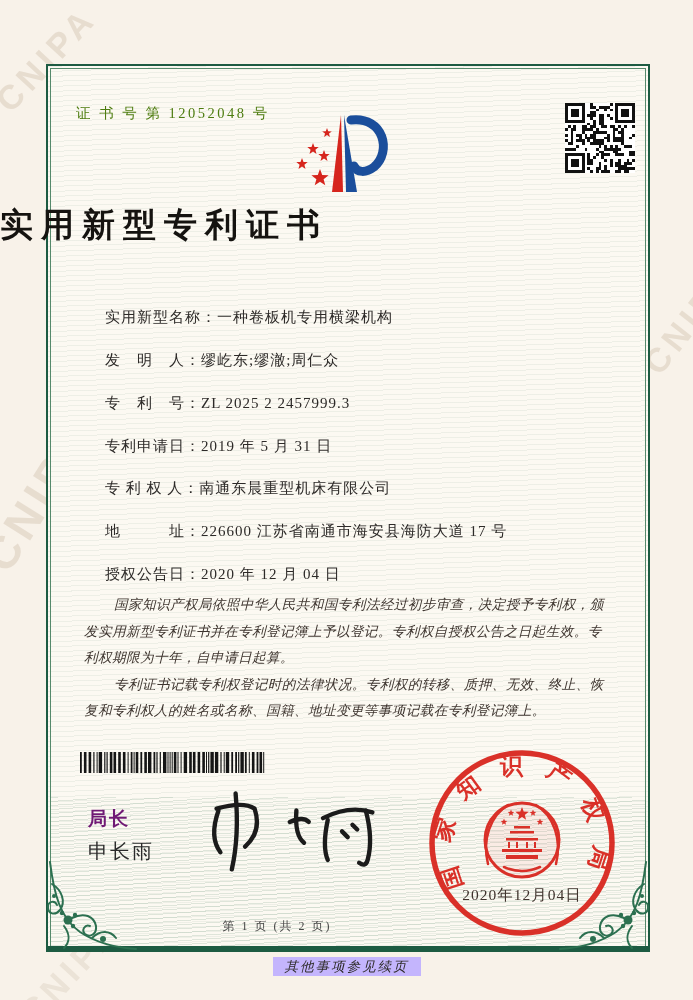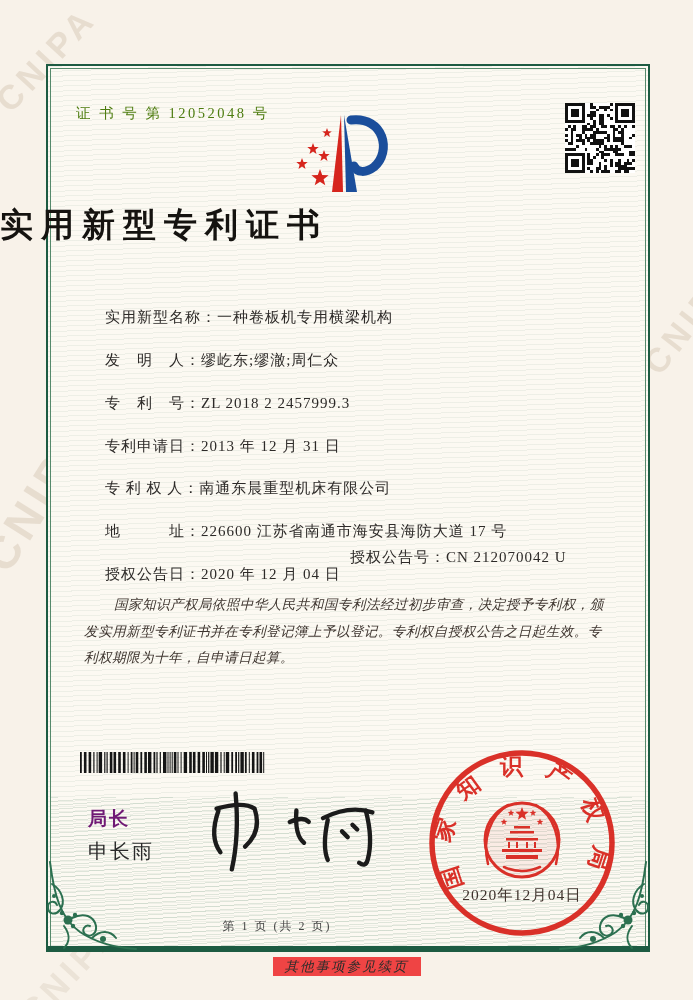--- a/index.html
+++ b/index.html
@@ -25,21 +25,21 @@
   .field-label{display:inline-block;white-space:pre;}
   .field-value{white-space:pre;}
   #body-text{left:84px;top:584px;width:530px;font-size:13.6px;line-height:1.95;
              font-style:italic;color:#3e352f;letter-spacing:.4px;margin-top:8px;}
   #body-text p{margin:0;text-indent:2.2em;}
   #director-label{left:88px;top:806px;font-size:19px;color:#701a75;letter-spacing:2px;font-weight:bold;}
   #director-name{left:88px;top:838px;font-size:20px;color:#2b2b2b;letter-spacing:2px;text-align:center;}
   #page-info{left:0;top:918px;width:554px;text-align:center;font-size:12px;color:#454545;letter-spacing:2px;}
   #continuation{left:0;top:958px;width:693px;text-align:center;font-size:13.5px;color:#2f2d2b;
                 font-style:italic;letter-spacing:2px;}
-  #continuation span{background:#ef4444;padding:2px 12px;margin-top:28px;}
+  #continuation span{background:#c4b5fd;padding:2px 12px;margin-top:28px;}
   svg{display:block;}
 </style>
 </head>
 <body>
 
 <div id="page">
 
   <div class="wm" style="left:-18px;top:40px;font-size:34px;transform:rotate(-47deg);">CNIPA</div>
   <div class="wm" style="left:626px;top:300px;font-size:34px;transform:rotate(-52deg);">CNIPA</div>
   <div class="wm" style="left:-44px;top:470px;font-size:46px;transform:rotate(-58deg);">CNIPA</div>
@@ -310,38 +310,38 @@
 
   <div id="title" class="abs">实用新型专利证书</div>
 
   <div class="field-row" style="top:291px;">
     <span class="field-label">实用新型名称：</span><span class="field-value">一种卷板机专用横梁机构</span>
   </div>
   <div class="field-row" style="top:334px;">
     <span class="field-label">发　明　人：</span><span class="field-value">缪屹东;缪澈;周仁众</span>
   </div>
   <div class="field-row" style="top:377px;">
-    <span class="field-label">专　利　号：</span><span class="field-value">ZL 2018 2 2457999.3</span>
+    <span class="field-label">专　利　号：</span><span class="field-value">ZL 2025 2 2457999.3</span>
   </div>
   <div class="field-row" style="top:420px;">
-    <span class="field-label">专利申请日：</span><span class="field-value">2013 年 12 月 31 日</span>
+    <span class="field-label">专利申请日：</span><span class="field-value">2019 年 5 月 31 日</span>
   </div>
   <div class="field-row" style="top:462px;">
     <span class="field-label">专 利 权 人：</span><span class="field-value">南通东晨重型机床有限公司</span>
   </div>
   <div class="field-row" style="top:505px;">
     <span class="field-label">地　　　址：</span><span class="field-value">226600 江苏省南通市海安县海防大道 17 号</span>
   </div>
   <div class="field-row" style="top:548px;width:530px;">
     <span class="field-label">授权公告日：</span><span class="field-value">2020 年 12 月 04 日</span>
-    <span style="position:absolute;left:264px;top:0;"><span class="field-label">授权公告号：</span><span class="field-value">CN 212070042 U</span></span>
   </div>
 
   <div id="body-text" class="abs">
     <p>国家知识产权局依照中华人民共和国专利法经过初步审查，决定授予专利权，颁发实用新型专利证书并在专利登记簿上予以登记。专利权自授权公告之日起生效。专利权期限为十年，自申请日起算。</p>
+    <p>专利证书记载专利权登记时的法律状况。专利权的转移、质押、无效、终止、恢复和专利权人的姓名或名称、国籍、地址变更等事项记载在专利登记簿上。</p>
   </div>
 
   <svg id="barcode" class="abs" style="left:80px;top:752px;" width="190" height="21" viewBox="0 0 190 21">
       <rect x="0" y="0" width="1.8" height="21" fill="#151515"></rect>
       <rect x="3.9000000000000004" y="0" width="2.6" height="21" fill="#151515"></rect>
       <rect x="8.600000000000001" y="0" width="2.6" height="21" fill="#151515"></rect>
       <rect x="13.3" y="0" width="1.2" height="21" fill="#151515"></rect>
       <rect x="16.6" y="0" width="1" height="21" fill="#151515"></rect>
       <rect x="18.700000000000003" y="0" width="3.4" height="21" fill="#151515"></rect>
       <rect x="24.200000000000003" y="0" width="1.2" height="21" fill="#151515"></rect>

